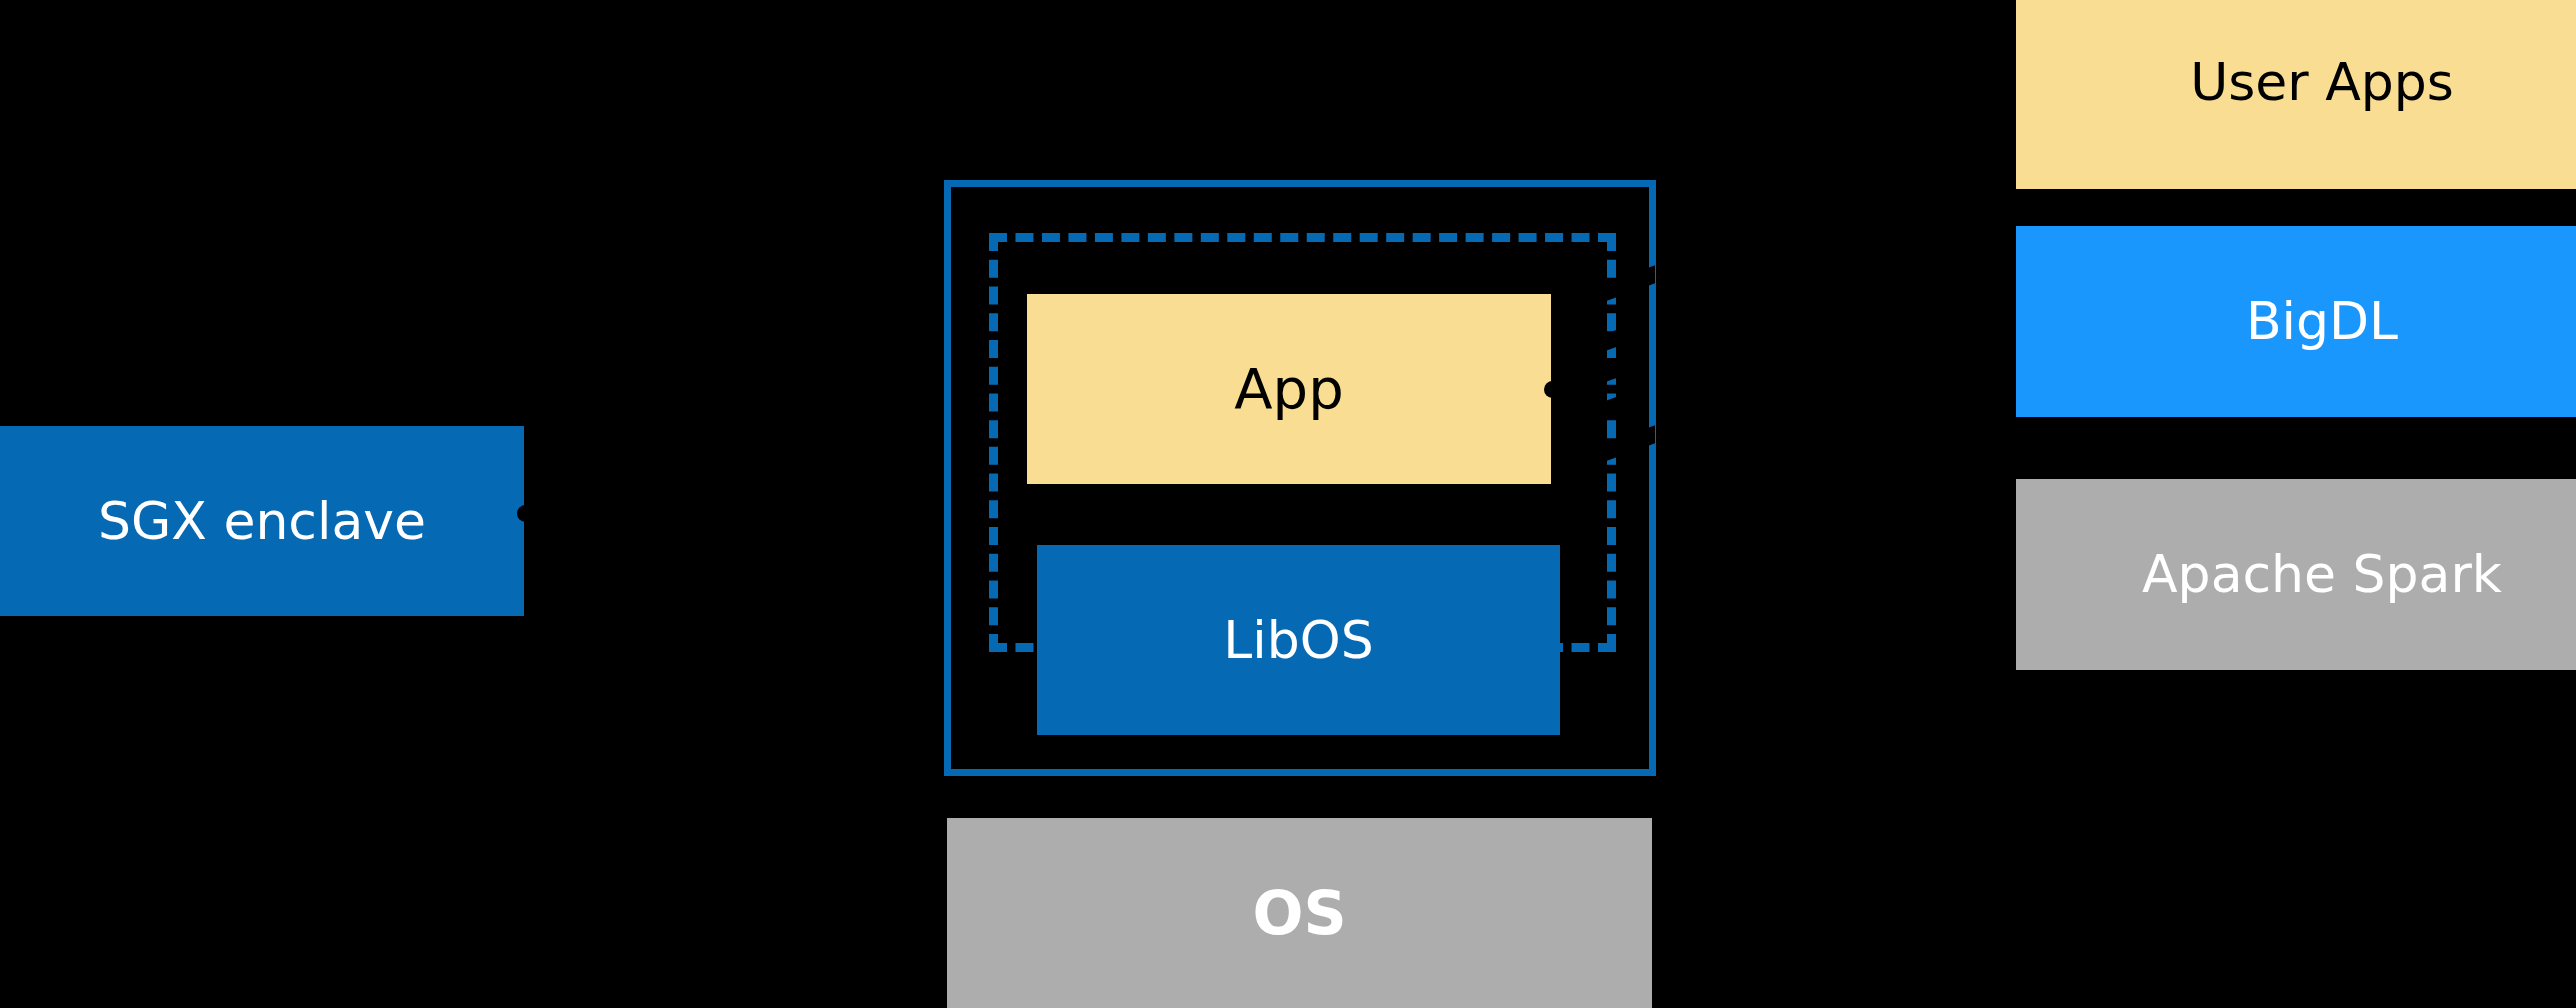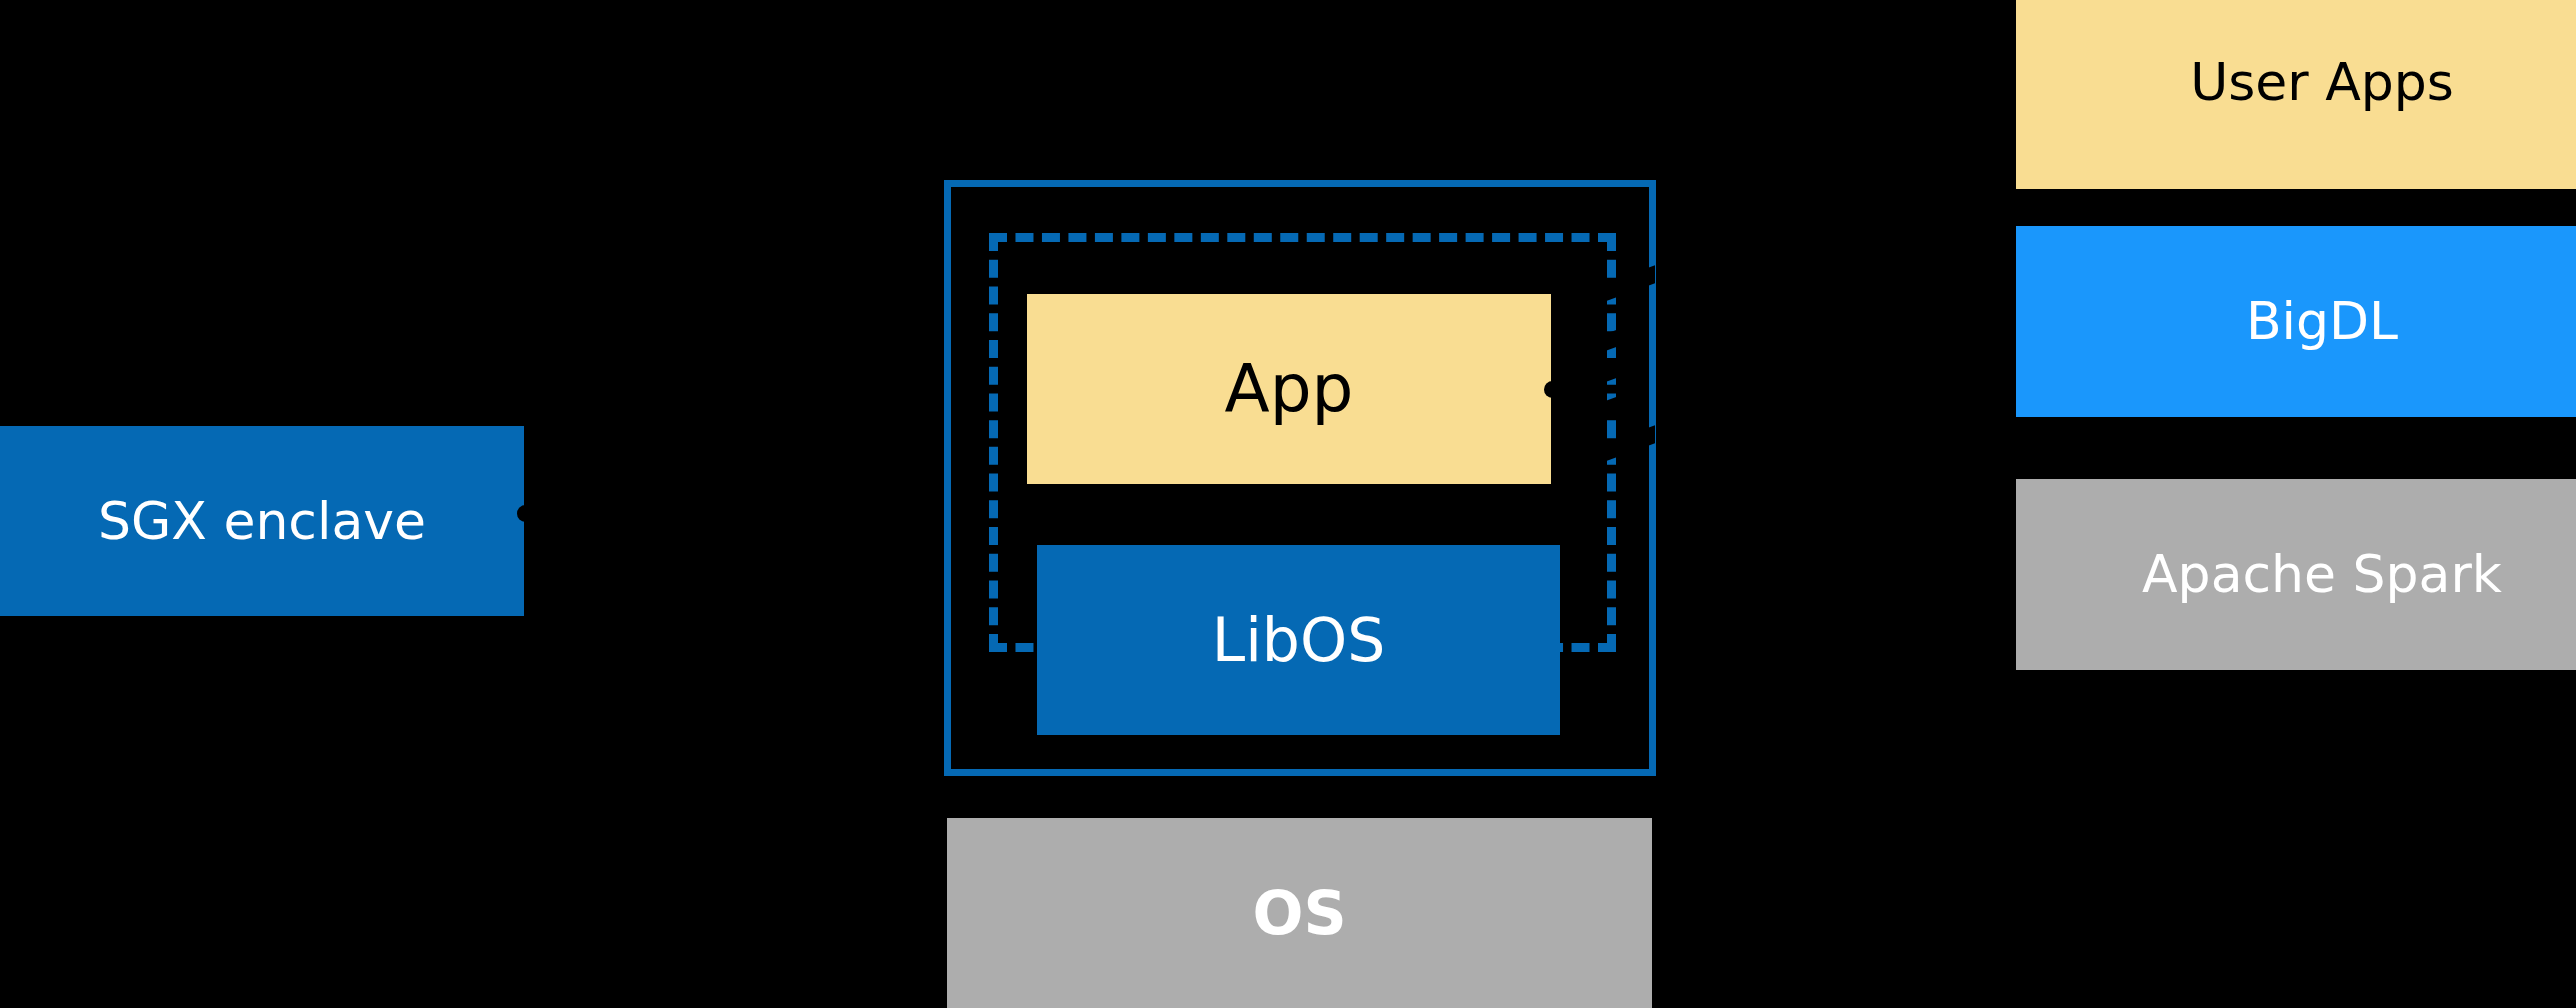--- a/index.html
+++ b/index.html
@@ -44,26 +44,26 @@
 
   
   #sgx-enclave-box {
     left: -50px;  top: 426px;  width: 574px;  height: 190px;
     font-size: 52px;
   }
   #sgx-enclave-box .lbl { padding-left: 50px; }
 
   #app-box {
     left: 1027px; top: 294px; width: 524px; height: 190px;
-    font-size: 66px;
+    font-size: 56px;
   }
 
   #libos-box {
     left: 1037px; top: 545px; width: 523px; height: 190px;
-    font-size: 60px;
+    font-size: 52px;
   }
 
   #os-box {
     left: 947px; top: 818px; width: 705px; height: 190px;
     font-size: 60px;
     font-weight: bold;
   }
 
   #user-apps-box {
     left: 2016px; top: -25px; width: 612px; height: 214px;

